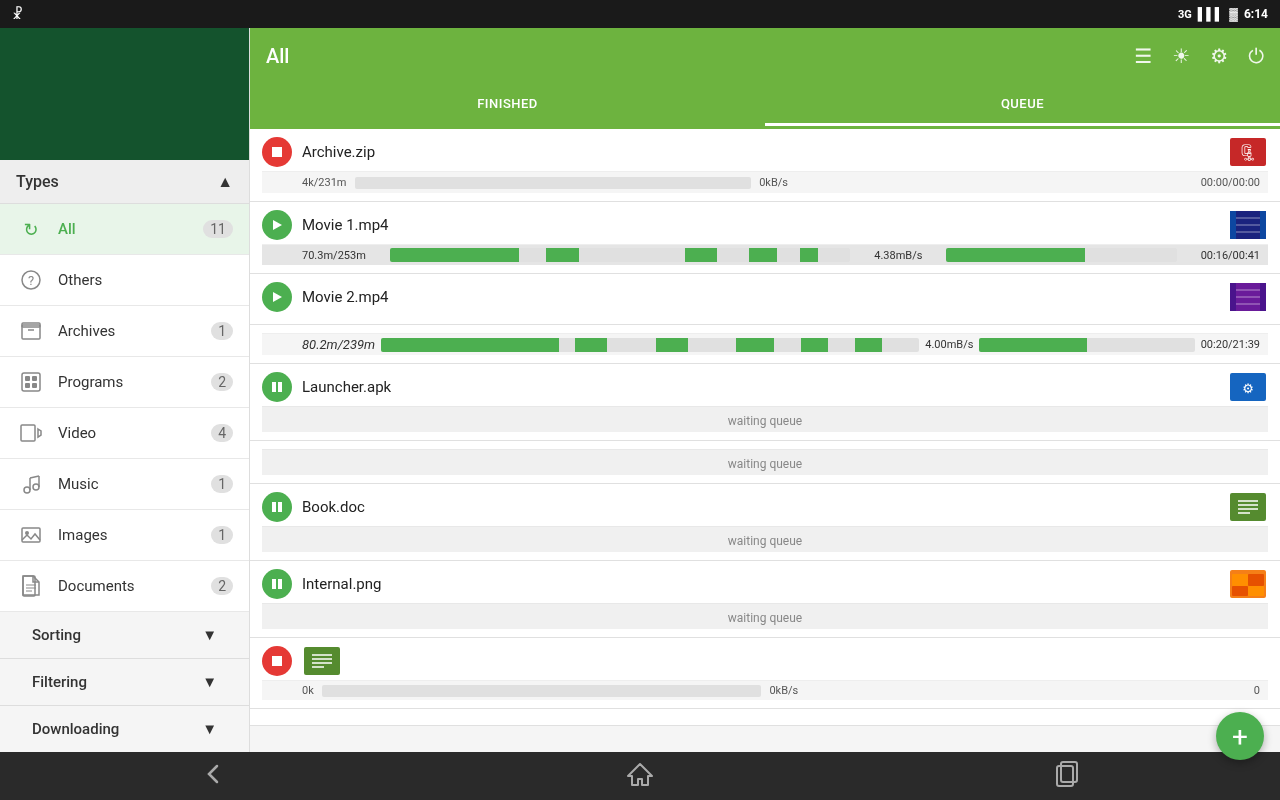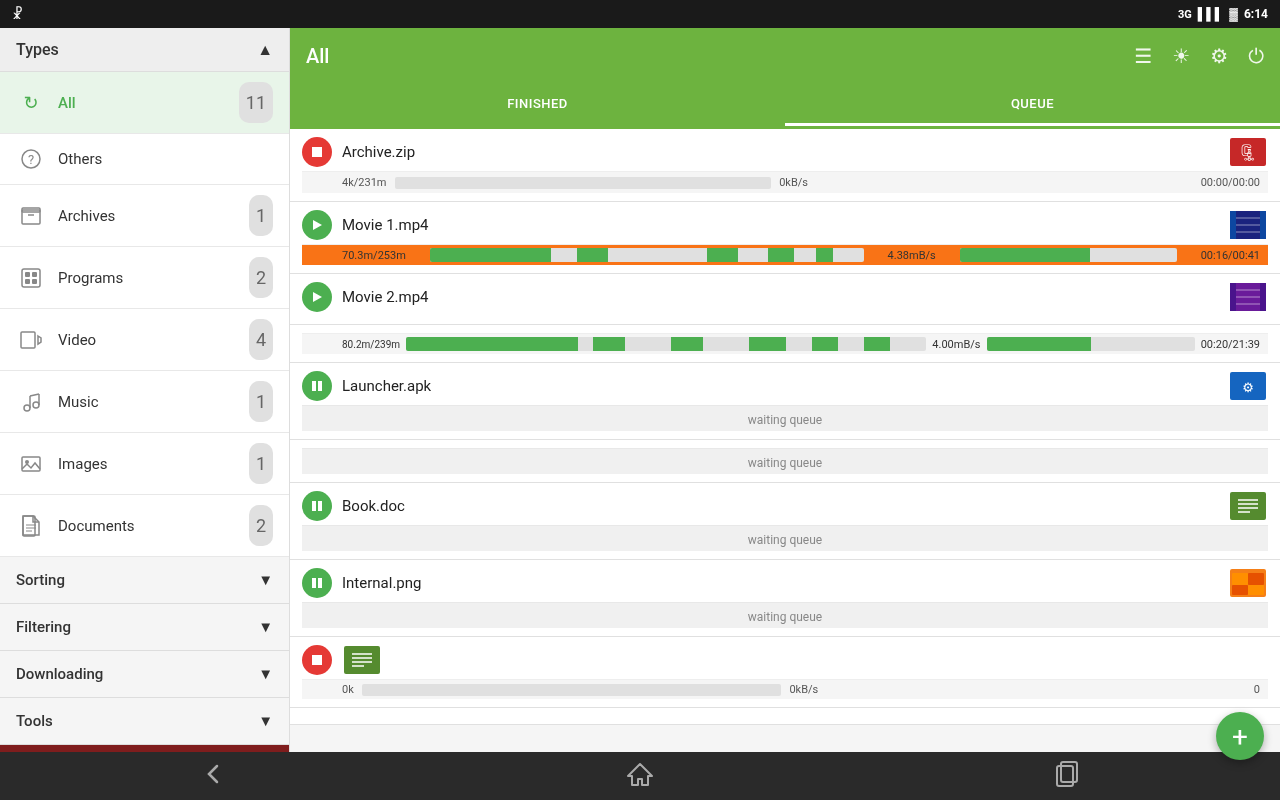--- a/index.html
+++ b/index.html
@@ -20,26 +20,27 @@
     .status-right { display: flex; align-items: center; gap: 6px; font-size: 12px; font-weight: bold; }
 
     
     .main-layout {
       display: flex;
       height: 772px;
     }
 
     
     .sidebar {
-      width: 290px;
-      background: #7f1d1d;
+      width: 250px;
+      background: #14532d;
       border-right: 1px solid #ddd;
       display: flex;
       flex-direction: column;
       overflow-y: auto;
+      justify-content: flex-end;
     }
 
     .sidebar-section-header {
       display: flex;
       align-items: center;
       justify-content: space-between;
       padding: 12px 16px;
       background: #eeeeee;
       border-bottom: 1px solid #ddd;
     }
@@ -67,34 +68,34 @@
       margin-right: 12px;
       color: #666;
       font-size: 18px;
     }
     .sidebar-item .item-label {
       flex: 1;
       font-size: 15px;
       color: #333;
     }
     .sidebar-item .item-count {
-      font-size: 18px;
+      font-size: 14px;
       color: #666;
       background: #e0e0e0;
       border-radius: 10px;
-      padding: 10px 7px;
+      padding: 1px 7px;
     }
     .sidebar-item.active .item-icon { color: #4caf50; }
     .sidebar-item.active .item-label { color: #4caf50; font-weight: 500; }
 
     .sidebar-collapse {
       display: flex;
       align-items: center;
       justify-content: space-between;
-      padding: 14px 16px;
+      padding: 14px 32px;
       background: #f5f5f5;
       border-bottom: 1px solid #ddd;
       cursor: pointer;
     }
     .sidebar-collapse span {
       font-size: 15px;
       color: #333;
       font-weight: 500;
     }
     .chevron { font-size: 14px; color: #666; }
@@ -437,21 +438,21 @@
               <svg width="36" height="28" viewBox="0 0 36 28">
                   <rect width="36" height="28" fill="#1a237e" rx="2"></rect>
                   <rect x="0" y="0" width="6" height="28" fill="#0d47a1"></rect>
                   <rect x="30" y="0" width="6" height="28" fill="#0d47a1"></rect>
                   <line x1="6" y1="7" x2="30" y2="7" stroke="#fff" stroke-width="1" opacity="0.5"></line>
                   <line x1="6" y1="14" x2="30" y2="14" stroke="#fff" stroke-width="1" opacity="0.5"></line>
                   <line x1="6" y1="21" x2="30" y2="21" stroke="#fff" stroke-width="1" opacity="0.5"></line>
                 </svg>
             </div>
           </div>
-          <div style="padding:3px 8px 3px 40px; background:#f97316; border-top:1px solid #eee; display:flex; align-items:center; gap:24px;">
+          <div style="padding:3px 8px 3px 40px; background:#e5e5e5; border-top:1px solid #eee; display:flex; align-items:center; gap:24px;">
             <span style="font-size:11px;color:#333;white-space:nowrap;">70.3m/253m</span>
             <div style="position:relative;flex:1;height:14px;background:#e0e0e0;border-radius:2px;overflow:hidden;">
               <div style="position:absolute;left:0;width:28%;height:100%;background:#4caf50;"></div>
               <div style="position:absolute;left:34%;width:7%;height:100%;background:#4caf50;"></div>
               <div style="position:absolute;left:64%;width:7%;height:100%;background:#4caf50;"></div>
               <div style="position:absolute;left:78%;width:6%;height:100%;background:#4caf50;"></div>
               <div style="position:absolute;left:89%;width:4%;height:100%;background:#4caf50;"></div>
             </div>
             <span style="font-size:11px;color:#333;white-space:nowrap;">4.38mB/s</span>
             <div style="position:relative;flex:0.5;height:14px;background:#e0e0e0;border-radius:2px;overflow:hidden;">
@@ -477,21 +478,21 @@
                   <line x1="6" y1="7" x2="30" y2="7" stroke="#fff" stroke-width="1" opacity="0.5"></line>
                   <line x1="6" y1="14" x2="30" y2="14" stroke="#fff" stroke-width="1" opacity="0.5"></line>
                   <line x1="6" y1="21" x2="30" y2="21" stroke="#fff" stroke-width="1" opacity="0.5"></line>
                 </svg>
             </div>
           </div>
         </div>
 
         <div class="download-item">
           <div style="padding:3px 8px 3px 40px; background:#f5f5f5; border-top:1px solid #eee; display:flex; align-items:center; gap:6px;">
-            <span style="font-size:10px;color:#333;white-space:nowrap;">80.2m/239m</span>
+            <span style="font-size:13px;color:#333;white-space:nowrap;font-style:italic;">80.2m/239m</span>
             <div style="position:relative;flex:1;height:14px;background:#e0e0e0;border-radius:2px;overflow:hidden;">
               <div style="position:absolute;left:0;width:33%;height:100%;background:#4caf50;"></div>
               <div style="position:absolute;left:36%;width:6%;height:100%;background:#4caf50;"></div>
               <div style="position:absolute;left:51%;width:6%;height:100%;background:#4caf50;"></div>
               <div style="position:absolute;left:66%;width:7%;height:100%;background:#4caf50;"></div>
               <div style="position:absolute;left:78%;width:5%;height:100%;background:#4caf50;"></div>
               <div style="position:absolute;left:88%;width:5%;height:100%;background:#4caf50;"></div>
             </div>
             <span style="font-size:11px;color:#333;white-space:nowrap;">4.00mB/s</span>
             <div style="position:relative;flex:0.4;height:14px;background:#e0e0e0;border-radius:2px;overflow:hidden;">

